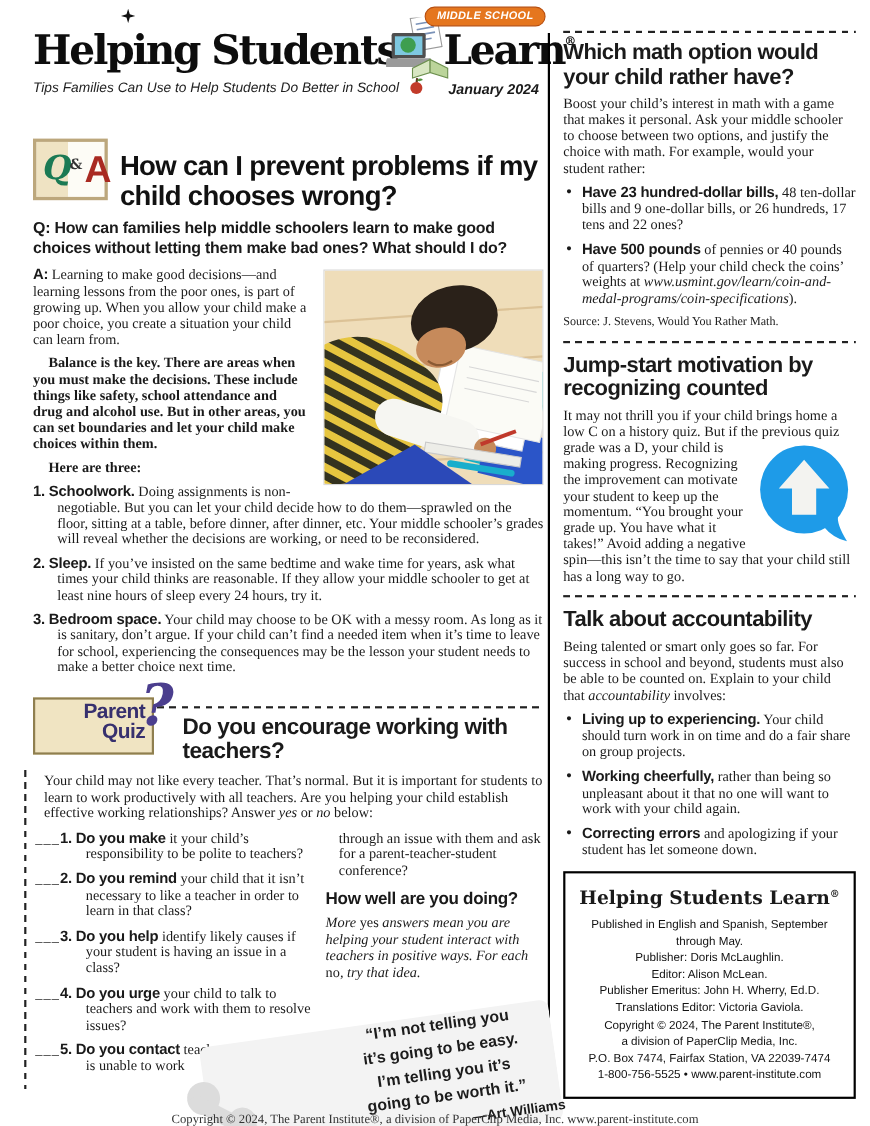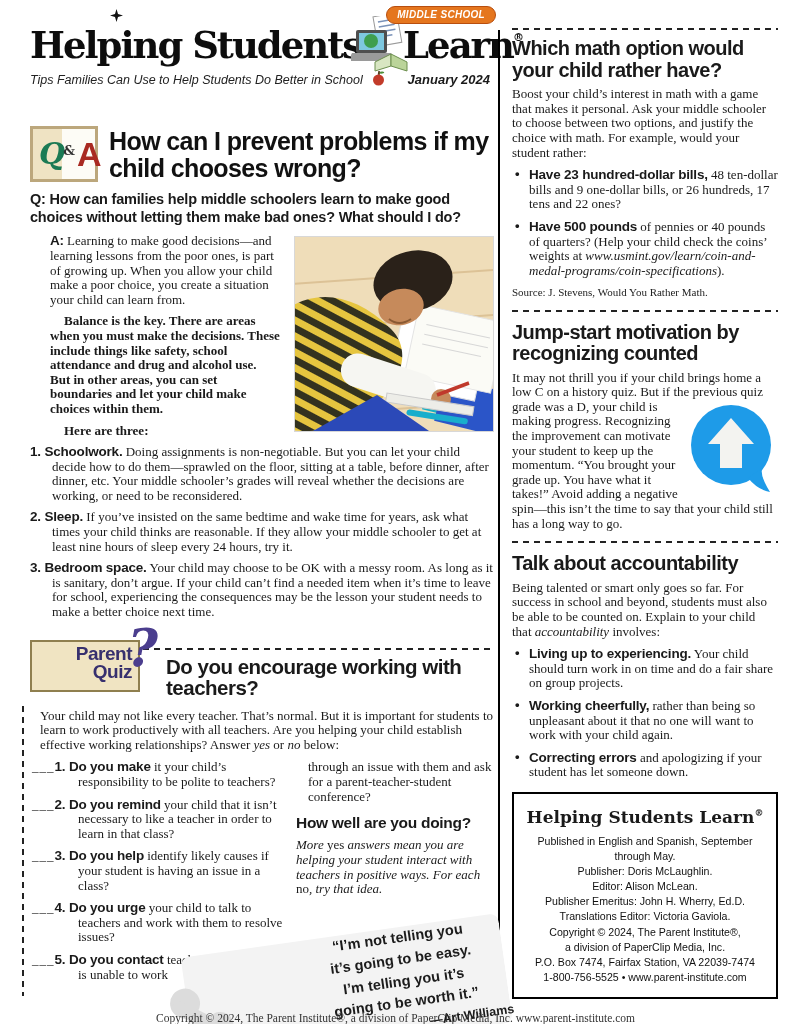--- a/index.html
+++ b/index.html
@@ -48,26 +48,26 @@
   .qa-head { display:flex; gap:11px; align-items:flex-start; }
   .qa-badge {
     flex:0 0 auto; position:relative; width:68px; height:56px;
     border:3px solid #BCA77C; background:linear-gradient(90deg,#EFE3C3 0 46%, #FDFCF6 46% 100%);
     display:flex; align-items:center;
   }
   .qa-q { font:italic bold 30px/1 "DejaVu Serif", serif; color:#1B7A54; margin-left:6px; }
   .qa-amp { font:bold 13px/1 "DejaVu Serif", serif; color:#333; margin:-8px 0 0 -2px; }
   .qa-a { font:bold 34px/1 "Liberation Sans", sans-serif; color:#A92A22; margin:0 0 0 2px; }
   .qa-title {
-    font:bold 25px/1.06 "Liberation Sans", sans-serif; letter-spacing:-.6px; color:#111; margin-top:2px;
+    font:bold 25px/1.06 "Liberation Sans", sans-serif; letter-spacing:-.6px; color:#111; margin-top:12px;
   }
   .qa-question { margin-top:9px; font:bold 14.5px/1.22 "Liberation Sans", sans-serif; letter-spacing:-.2px; }
   .qa-answer { margin-top:8px; }
   .photo-float { float:right; width:200px; height:196px; margin:2px 0 8px 14px; border:1px solid #d8d8d8; }
-  .qa-answer p { margin-bottom:7px;margin-left:20px; }
+  .qa-answer p { margin-bottom:7px; }
   .qa-list { margin-top:2px; }
   .qa-list p { margin-bottom:7px; }
   .hang { padding-left:22px; text-indent:-22px; }
   .lead { font:bold 13.5px/1 "Liberation Sans", sans-serif; letter-spacing:-.2px;text-align:right; }
 
   
   .quiz { position:relative; margin-top:16px; padding-top:4px; }
   .quiz-dash-top { position:absolute; left:102px; right:2px; top:12px; }
   .quiz-dash-left { position:absolute; left:-8px; top:70px; height:290px; }
   .quiz-head { position:relative; display:flex; align-items:flex-start; gap:26px; }

